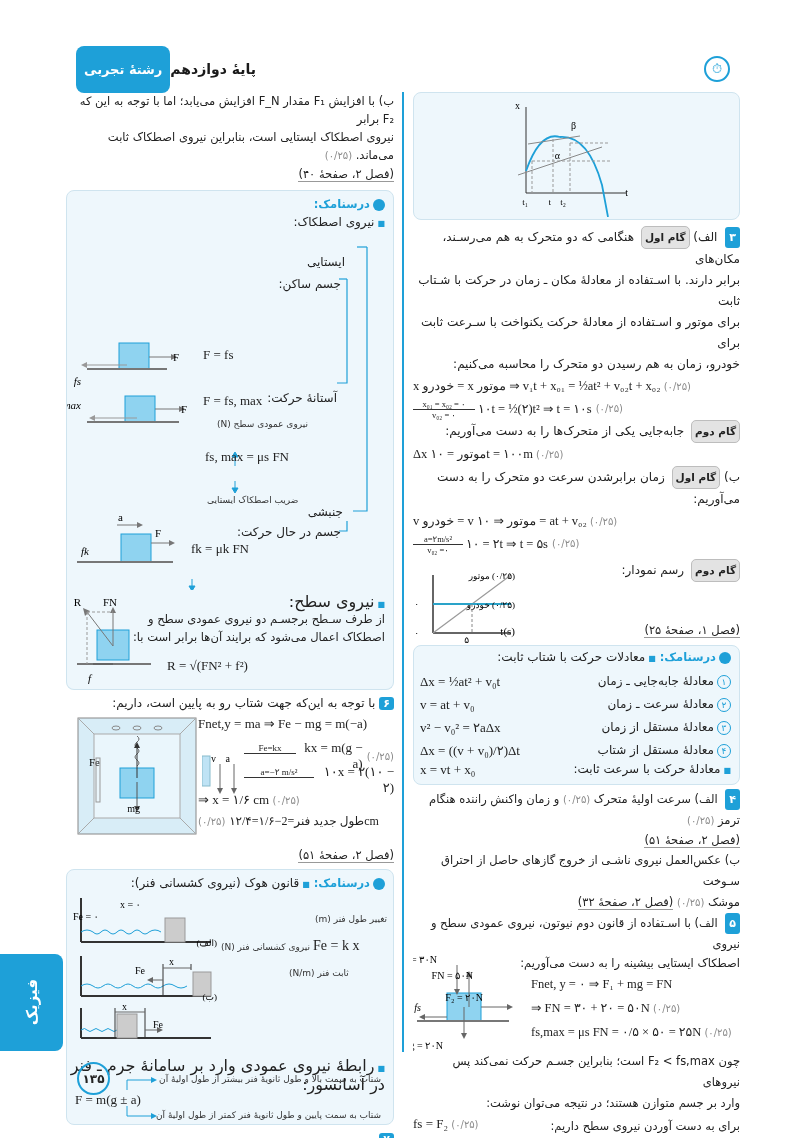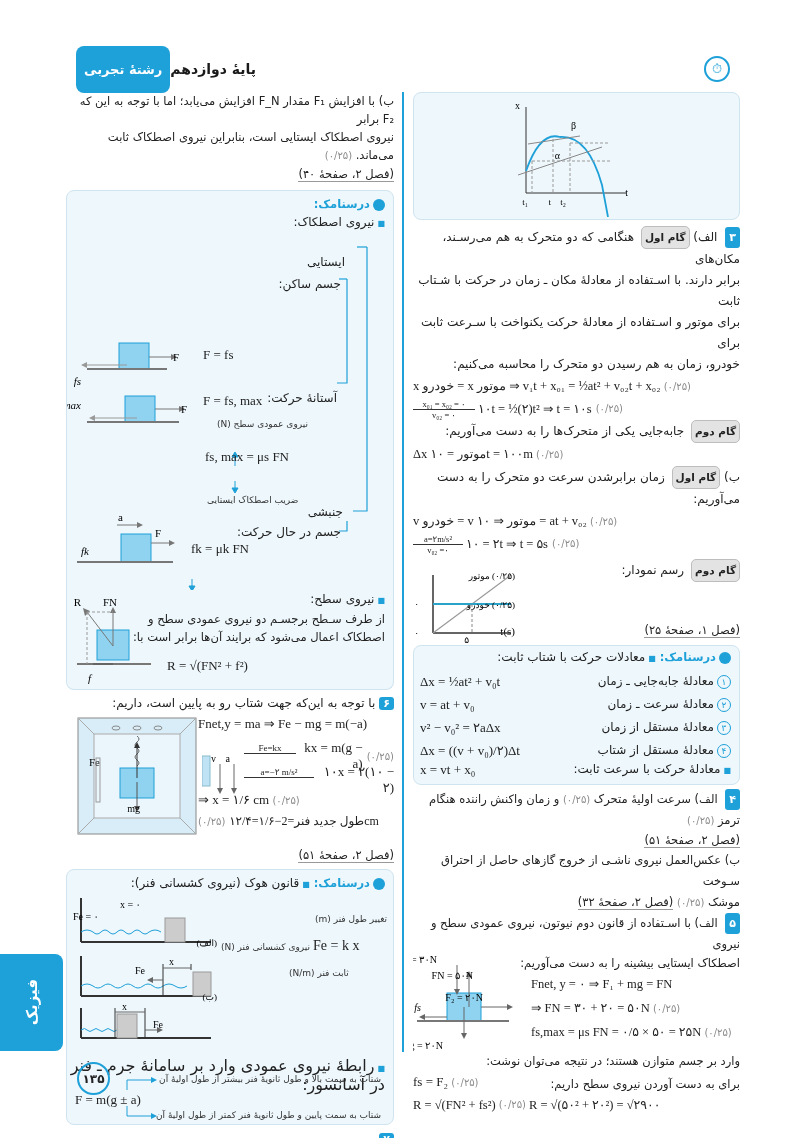--- a/index.html
+++ b/index.html
@@ -147,21 +147,21 @@
         <polygon points="43,23 46,17 49,23" fill="#777"></polygon>
       <line x1="46" y1="56" x2="20" y2="22" stroke="#777"></line>
         <polygon points="18,26 16,18 23,21" fill="#777"></polygon>
       <line x1="20" y1="22" x2="46" y2="22" stroke="#999" stroke-dasharray="3,2"></line>
       <line x1="20" y1="22" x2="20" y2="74" stroke="#999" stroke-dasharray="3,2"></line>
       <line x1="46" y1="74" x2="26" y2="74" stroke="#555"></line>
       <text x="14" y="16" font-size="11">R</text>
       <text x="50" y="16" font-size="11">FN</text>
       <text x="24" y="92" font-size="11" font-style="italic">f</text>
     </svg>
-    <div class="bullet" style="position:absolute; right:8px; top:2px; font-size:12px;"><span>نیروی سطح:</span></div>
+    <div class="bullet" style="position:absolute; right:8px; top:2px; font-size:16px;"><span>نیروی سطح:</span></div>
     <div style="position:absolute; right:8px; top:20px; font-size:11.5px; line-height:18px;">
       <div>از طرف سـطح برجسـم دو نیروی عمودی سطح و</div>
       <div>اصطکاک اعمال می‌شود که برایند آن‌ها برابر است با:</div>
     </div>
     <div class="math" style="position:absolute; left:100px; top:68px; font-size:13px;">R = √(FN² + f²)</div>
   </div>
 
   <div style="position:relative; margin-top:6px; height:150px;">
     <div style="font-size:12px;">
       <span class="numbadge">۶</span><span>با توجه به این‌که جهت شتاب رو به پایین است، داریم:</span>
@@ -483,20 +483,21 @@
     <div class="eqline math" style="position:absolute; left:118px; top:42px;text-align:center;">
       <span>⇒ FN = ۳۰ + ۲۰ = ۵۰N</span>
       <span class="score">(۰/۲۵)</span>
     </div>
     <div class="eqline math" style="position:absolute; left:118px; top:66px;">
       <span>fs,max = μs FN = ۰/۵ × ۵۰ = ۲۵N</span>
       <span class="score">(۰/۲۵)</span>
     </div>
   </div>
   <div class="para" style="font-size:11.5px;">
+    <div>چون F₂ &lt; fs,max است؛ بنابراین جسـم حرکت نمی‌کند پس نیروهای</div>
     <div>وارد بر جسم متوازن هستند؛ در نتیجه می‌توان نوشت:</div>
   </div>
   <div style="position:relative; height:22px;">
     <span class="math" style="position:absolute; left:0; top:2px; font-size:13px;"><span>fs = F₂</span> <span class="score">(۰/۲۵)</span></span>
     <span class="para" style="position:absolute; right:0; top:2px; font-size:11.5px;">برای به دست آوردن نیروی سطح داریم:</span>
   </div>
   <div class="eqline math" style="text-align:left; display:flex; align-items:center;">
     <span>R = √(FN² + fs²)</span>
     <span class="score" style="margin:0 3px;">(۰/۲۵)</span>
 

